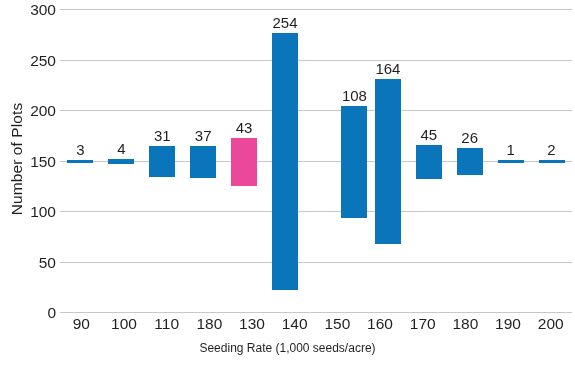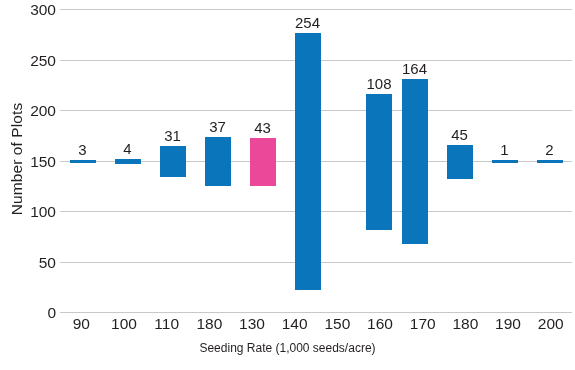--- a/index.html
+++ b/index.html
@@ -179,47 +179,52 @@
           <div class="bar" style="height: 4.04px; background: rgb(11, 117, 188);">
             <div class="bar-value">4</div>
           </div>
         </div>
         <div class="bar-slot">
           <div class="bar" style="height: 31.31px; background: rgb(11, 117, 188);">
             <div class="bar-value">31</div>
           </div>
         </div>
         <div class="bar-slot">
-          <div class="bar" style="height: 49px; background: rgb(11, 117, 188);">
+          <div class="bar" style="height: 32px; background: rgb(11, 117, 188);">
             <div class="bar-value">37</div>
           </div>
         </div>
         <div class="bar-slot">
           <div class="bar" style="height: 48px; background: #ec4899;">
             <div class="bar-value">43</div>
           </div>
         </div>
         <div class="bar-slot">
           <div class="bar" style="height: 256.54px; background: rgb(11, 117, 188);">
             <div class="bar-value">254</div>
           </div>
         </div>
         <div class="bar-slot">
-          <div class="bar" style="height: 136px; background: rgb(11, 117, 188); margin-left: 36px;">
+          <div class="bar" style="height: 112px; background: rgb(11, 117, 188); margin-left: 36px;">
             <div class="bar-value">108</div>
           </div>
         </div>
         <div class="bar-slot">
           <div class="bar" style="height: 165.64px; background: rgb(11, 117, 188);">
             <div class="bar-value">164</div>
           </div>
         </div>
         <div class="bar-slot">
           <div class="bar" style="height: 34px; background: rgb(11, 117, 188);">
             <div class="bar-value">45</div>
+          </div>
+        </div>
+        <div class="bar-slot">
+          <div class="bar" style="height: 26.26px; background: rgb(11, 117, 188);">
+            <div class="bar-value">26</div>
           </div>
         </div>
         <div class="bar-slot">
           <div class="bar" style="height: 2.5px; background: rgb(11, 117, 188);">
             <div class="bar-value">1</div>
           </div>
         </div>
         <div class="bar-slot">
           <div class="bar" style="height: 2.5px; background: rgb(11, 117, 188);">
             <div class="bar-value">2</div>

